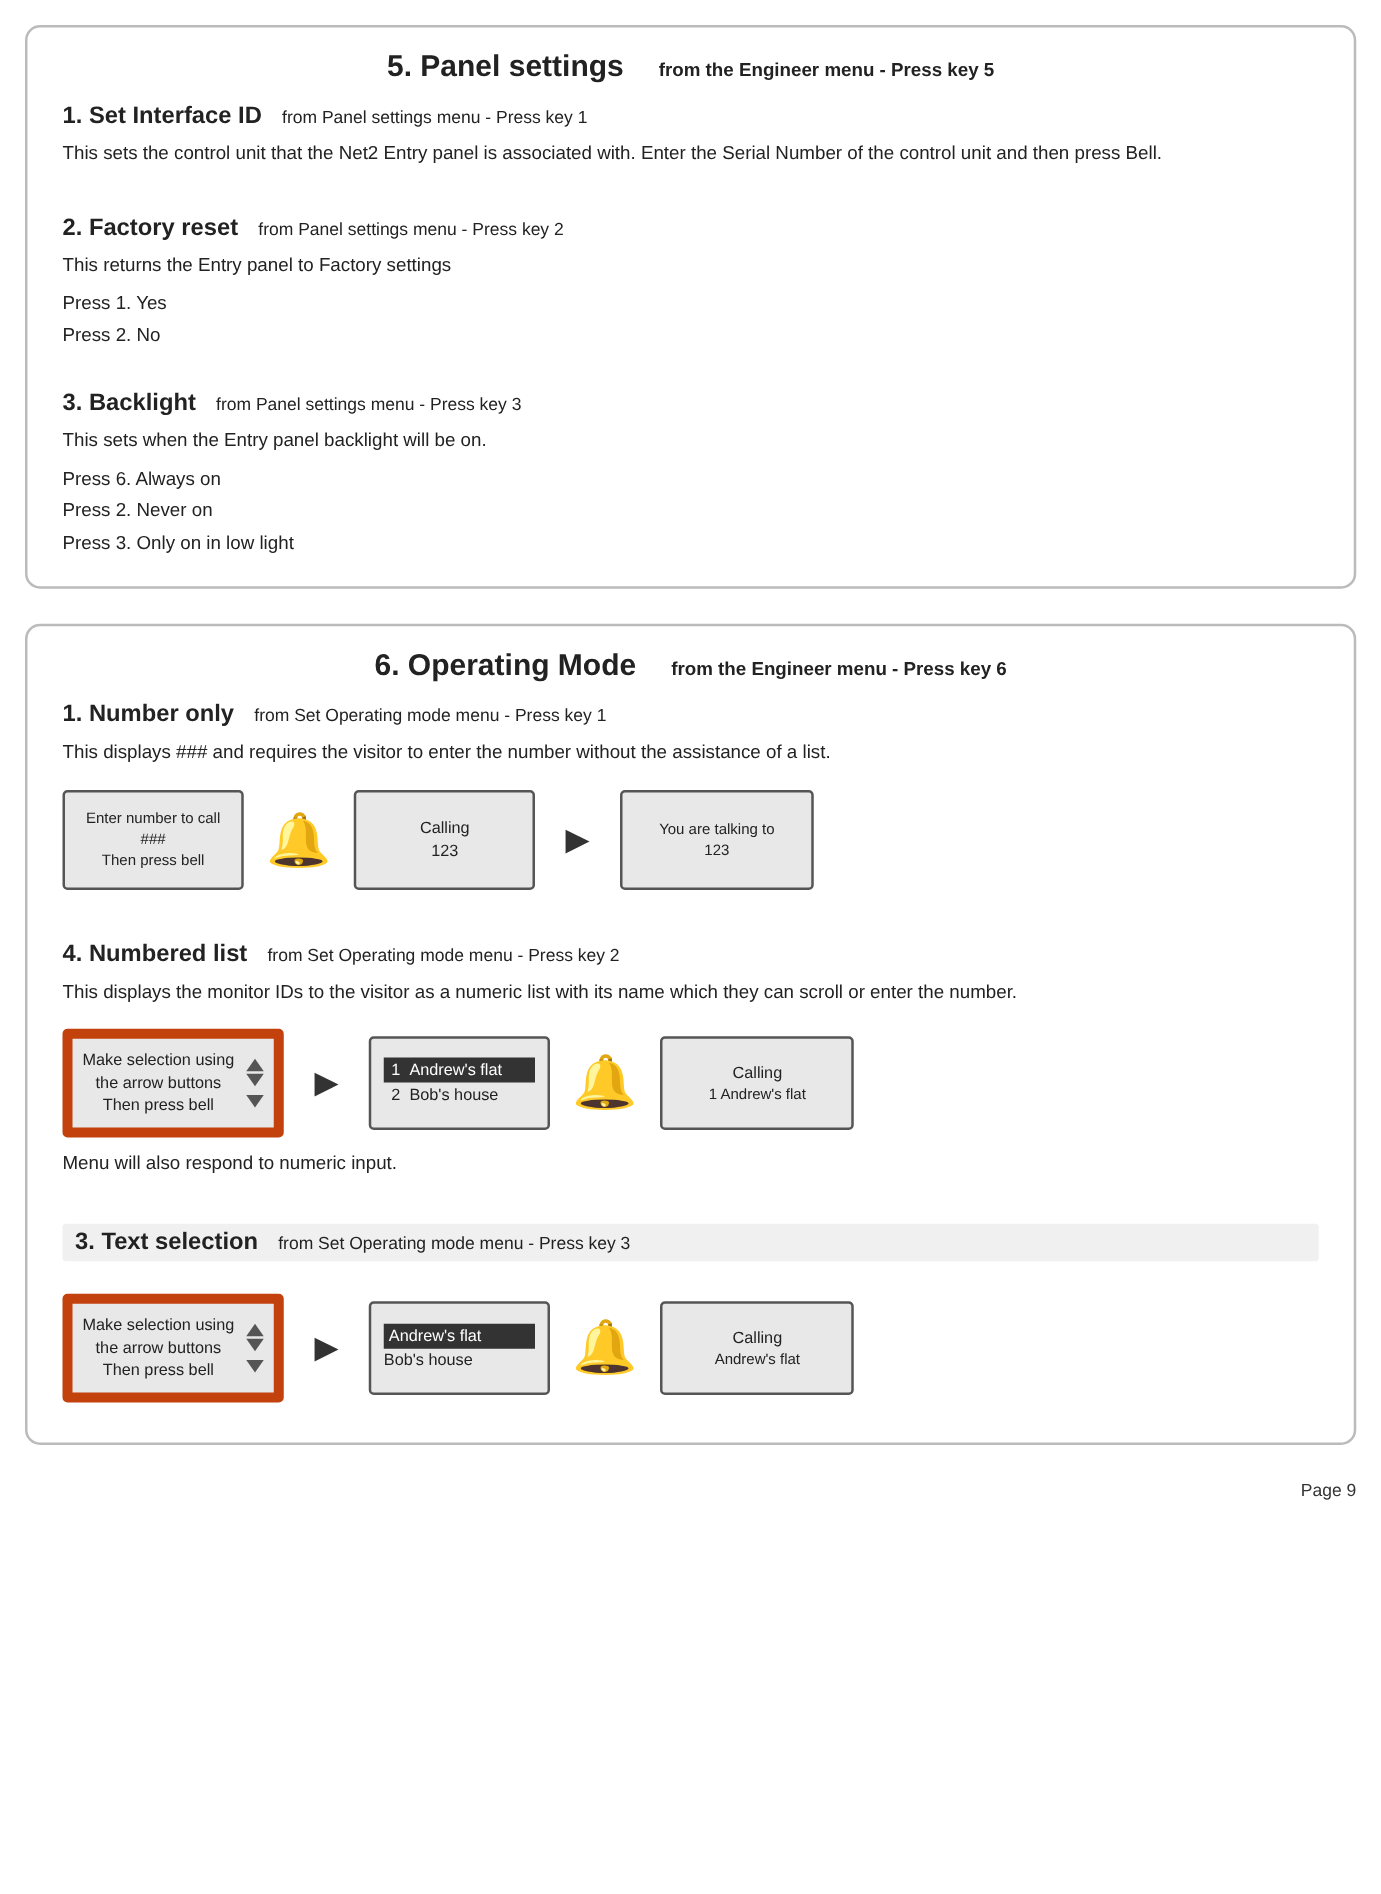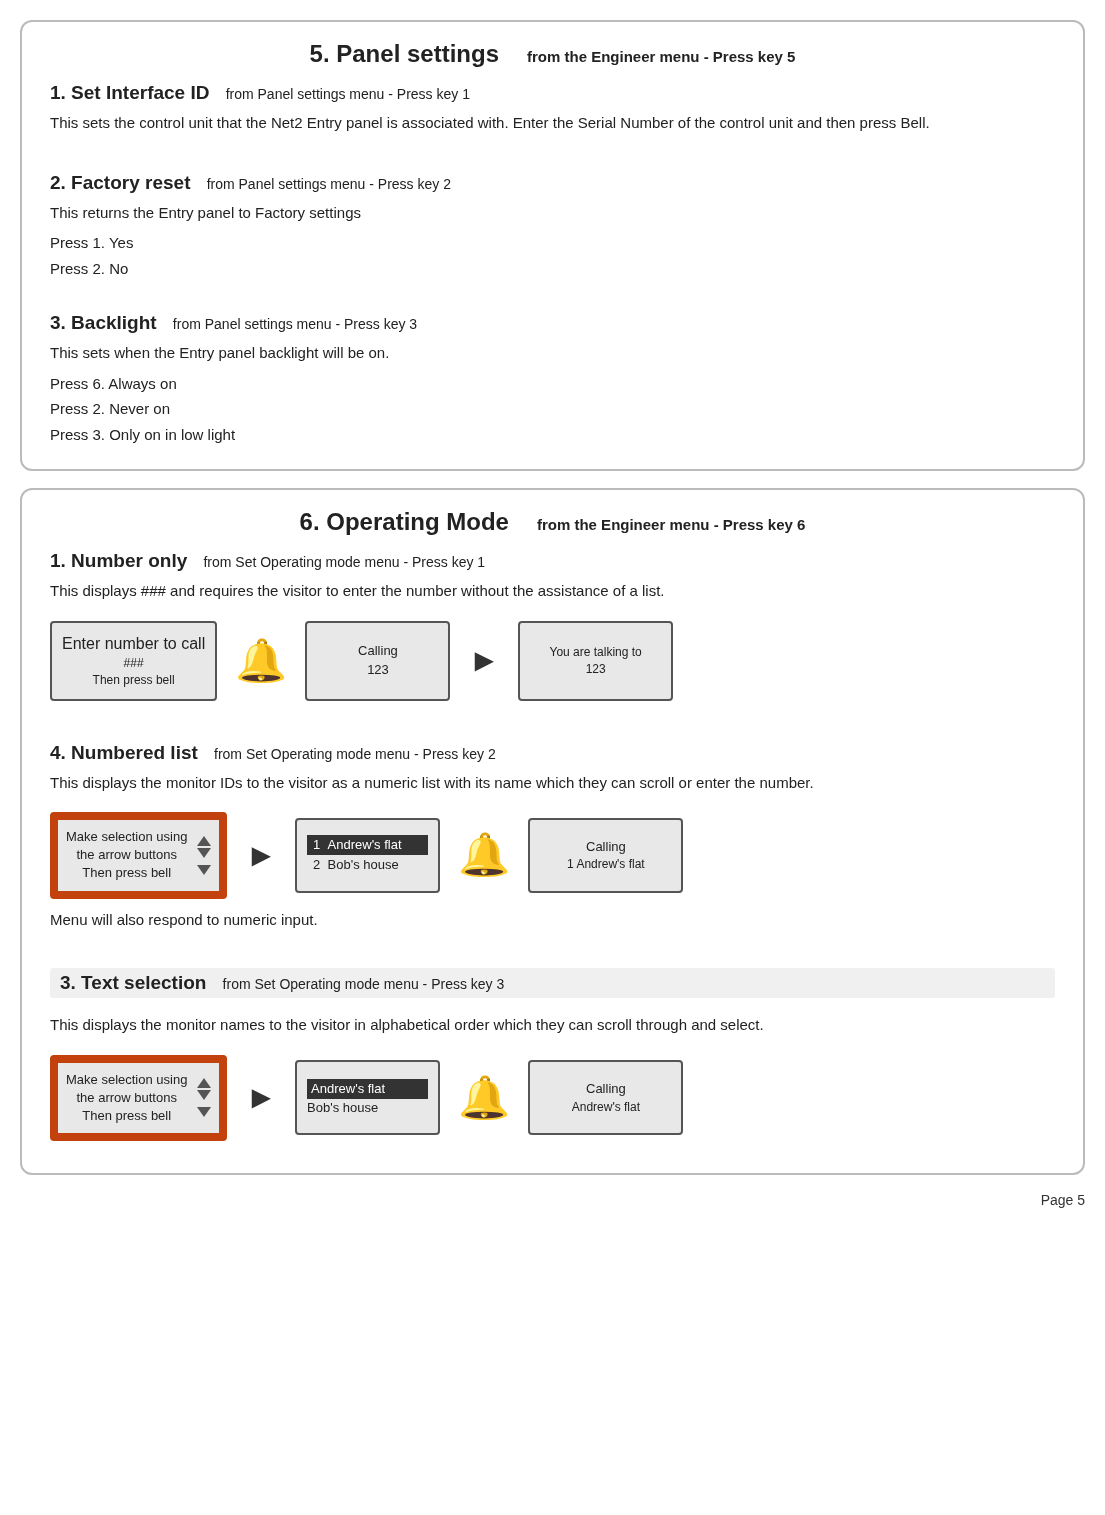--- a/index.html
+++ b/index.html
@@ -10,21 +10,21 @@
       min-height: 1515px;
       padding: 20px;
       font-size: 15px;
       color: #222;
     }
 
     .section-box {
       border: 2px solid #bbb;
       border-radius: 12px;
       padding: 18px 28px 22px 28px;
-      margin-bottom: 17px;
+      margin-bottom: 28px;
       background: #fff;
     }
 
     .section-title {
       font-size: 24px;
       font-weight: bold;
       display: inline;
     }
 
     .section-subtitle {
@@ -253,21 +253,21 @@
   
   <div class="subsection-header">
     <span class="subsection-title">1. Number only</span>
     <span class="subsection-subtitle">from Set Operating mode menu - Press key 1</span>
   </div>
   <p>This displays ### and requires the visitor to enter the number without the assistance of a list.</p>
 
   <div class="diagram-row">
 
     <div class="device-screen" style="min-width:145px;">
-      <span style="font-size:16px;">Enter number to call</span>
+      <span style="font-size:12px;">Enter number to call</span>
       <span style="font-size:12px;">###</span>
       <span style="font-size:12px;">Then press bell</span>
     </div>
 
     <div class="bell-icon">🔔</div>
 
     <div class="device-screen" style="min-width:145px;">
       <span style="font-size:13px;">Calling</span>
       <span style="font-size:13px;">123</span>
     </div>
@@ -325,21 +325,20 @@
 
   <p>Menu will also respond to numeric input.</p>
 
   <br>
 
   
   <div class="subsection-header" style="background:#f0f0f0; padding:4px 10px; border-radius:3px; display:inline-block; width:100%;">
     <span class="subsection-title">3. Text selection</span>
     <span class="subsection-subtitle">from Set Operating mode menu - Press key 3</span>
   </div>
-  <p style="margin-top:8px;">This displays the monitor names to the visitor in alphabetical order which they can scroll through and select.</p>
 
   <div class="diagram-row">
 
     <div class="screen-with-arrows" style="min-width:160px; min-height:80px;">
       <div class="screen-text">
         <div>Make selection using</div>
         <div>the arrow buttons</div>
         <div>Then press bell</div>
       </div>
       <div class="arrow-btn-group">
@@ -358,13 +357,13 @@
 
     <div class="bell-icon">🔔</div>
 
     <div class="device-screen" style="min-width:155px; min-height:75px;">
       <span style="font-size:13px;">Calling</span>
       <span style="font-size:12px;">Andrew's flat</span>
     </div>
   </div>
 </div>
 
-<div class="page-number">Page  5</div>
+<div class="page-number">Page  9</div>
 
 </body></html>

